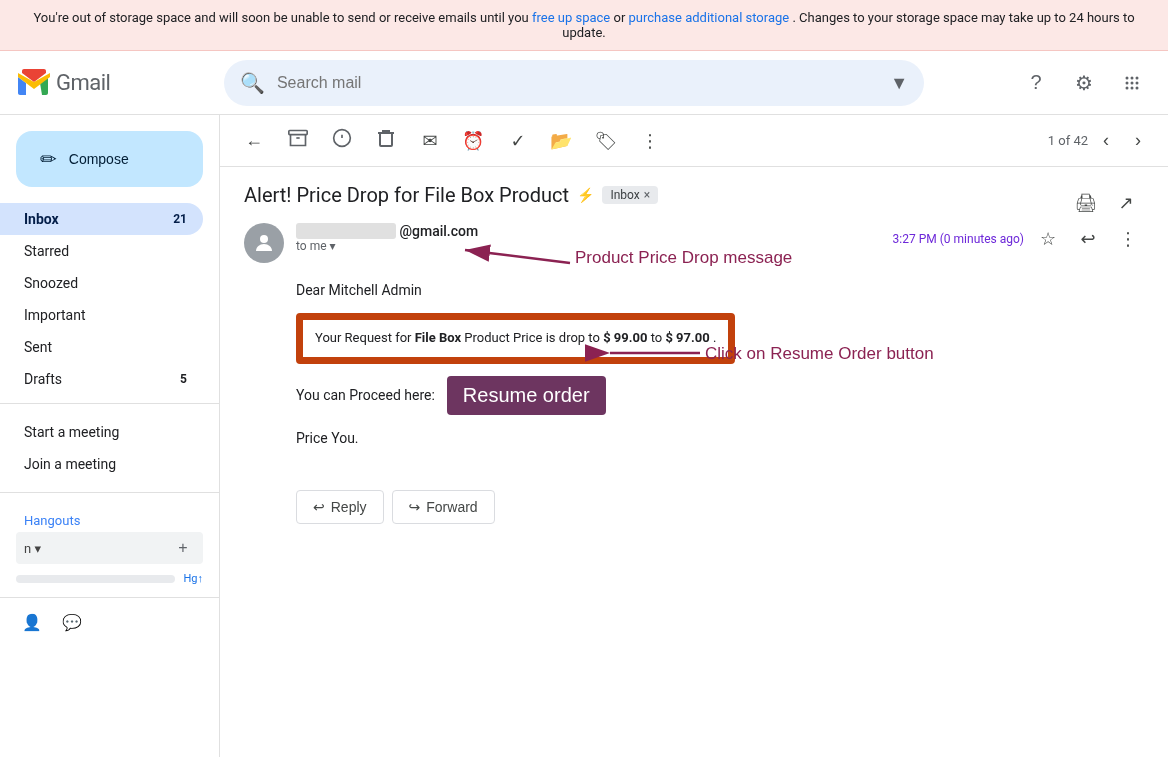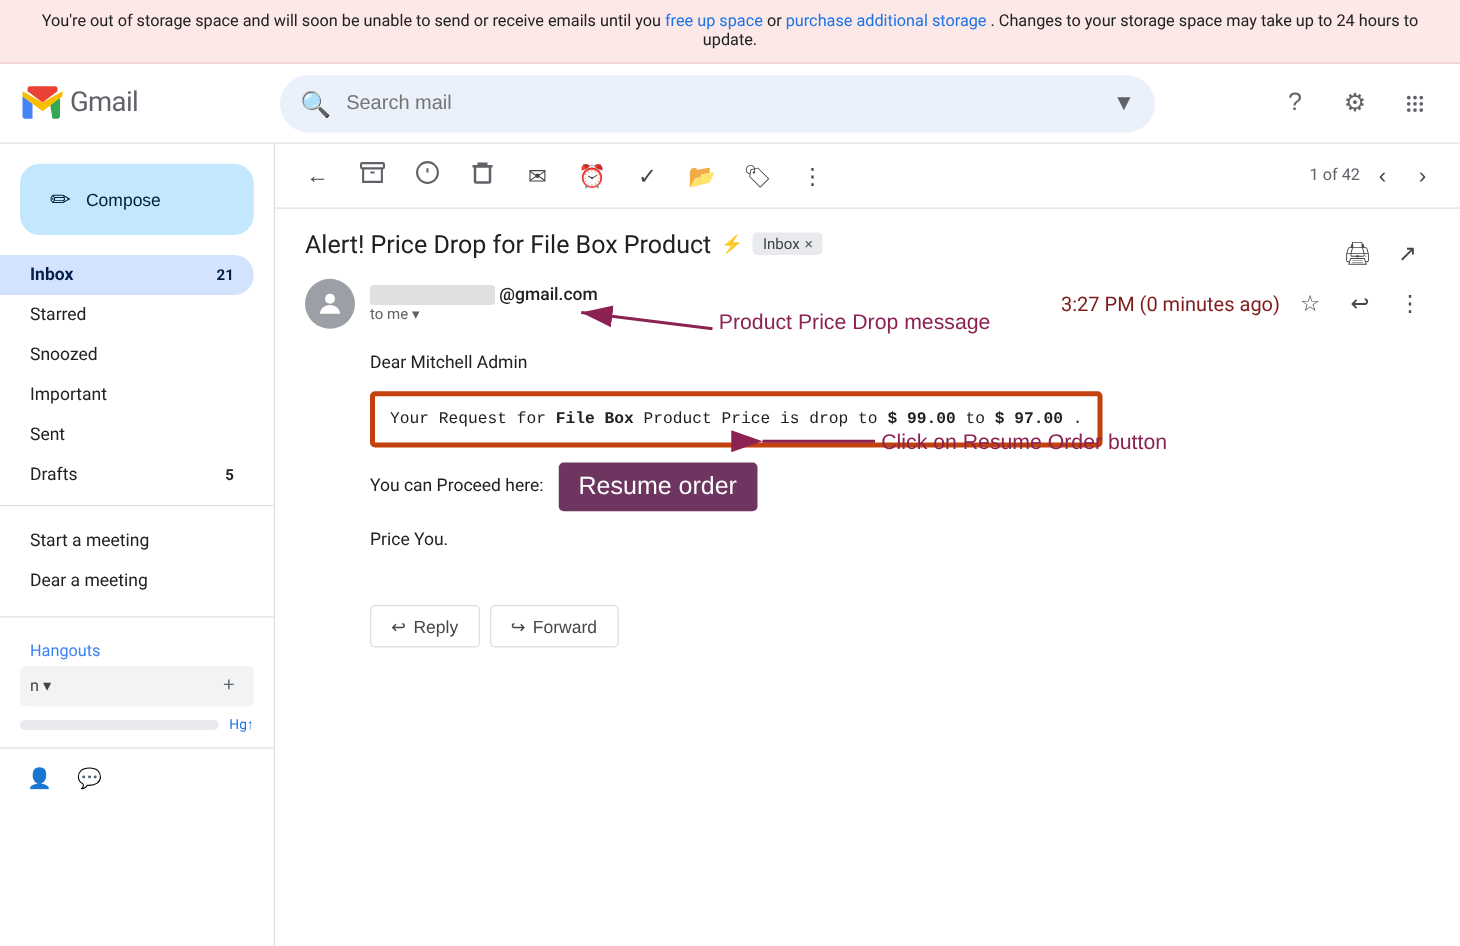--- a/index.html
+++ b/index.html
@@ -266,21 +266,21 @@
       font-size: 12px;
       color: #3c4043;
       display: flex;
       align-items: center;
       gap: 4px;
     }
     .subject-tag .close { cursor: pointer; color: #5f6368; }
 
     .email-header {
       display: flex;
-      align-items: center;
+      align-items: flex-start;
       margin-bottom: 16px;
     }
     .avatar {
       width: 40px;
       height: 40px;
       border-radius: 50%;
       background: #9aa0a6;
       display: flex;
       align-items: center;
       justify-content: center;
@@ -300,40 +300,39 @@
       color: #5f6368;
       cursor: pointer;
     }
     .email-actions {
       display: flex;
       align-items: center;
       gap: 8px;
       margin-left: auto;
     }
     .timestamp {
-      font-size: 16px;
-      color: #7f1d1d;
+      font-size: 12px;
+      color: #6d28d9;
     }
 
     .email-body {
       font-size: 14px;
       color: #202124;
       line-height: 1.6;
       padding-left: 52px;
     }
     .email-greeting { margin-bottom: 12px; }
 
     .price-drop-box {
-      border: 4px solid #c2410c;
+      border: 7px solid #c2410c;
       border-radius: 4px;
       padding: 8px 12px;
       display: inline-block;
       margin-bottom: 12px;
       font-size: 13px;
-      font-family: Liberation Mono, monospace;
     }
     .price-drop-box strong { font-weight: 700; }
 
     .proceed-line {
       display: flex;
       align-items: center;
       gap: 12px;
       margin-bottom: 12px;
     }
     .resume-btn {
@@ -476,21 +475,21 @@
         <span class="badge">5</span>
       </div>
 
       <hr class="nav-divider">
 
       <div class="meet-section">
         <div class="meet-item">
           <span>Start a meeting</span>
         </div>
         <div class="meet-item">
-          <span>Dear a meeting</span>
+          <span>Join a meeting</span>
         </div>
       </div>
 
       <hr class="nav-divider">
 
       <div class="hangouts-section">
         <div class="hangouts-label" style="color: #3b82f6; font-size: 13px; font-weight: 400; text-transform: none; letter-spacing: 0; padding-bottom: 0;">
           <span>Hangouts</span>
         </div>
         <div class="hangouts-chat-item">

